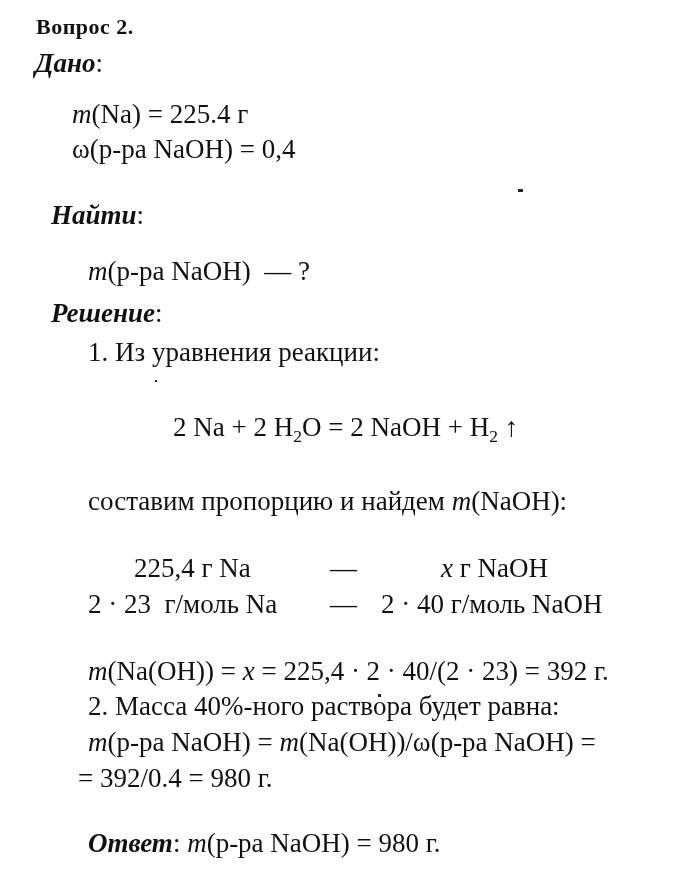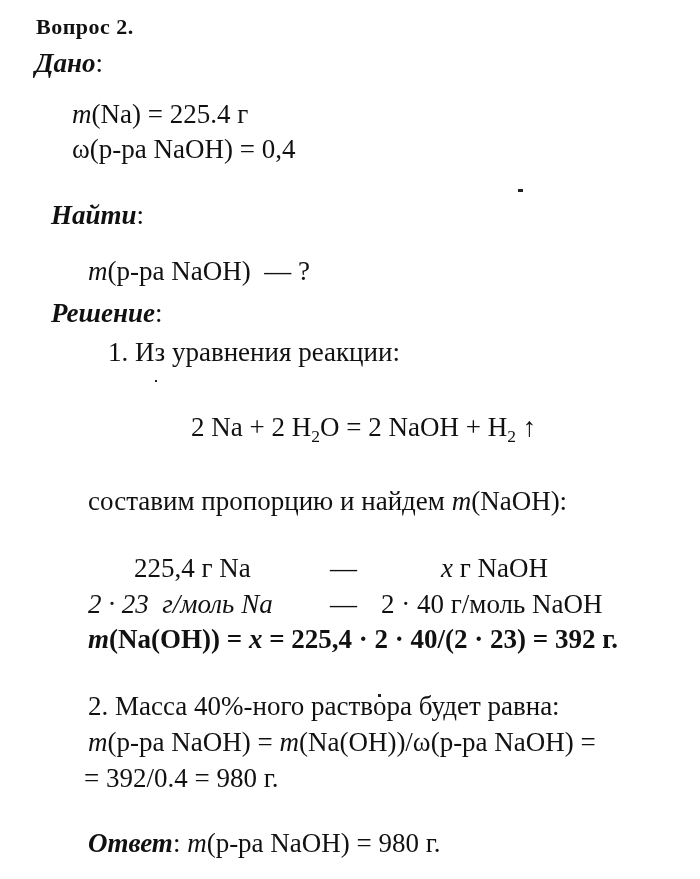--- a/index.html
+++ b/index.html
@@ -23,39 +23,39 @@
 <div class="abs title" style="left:36px; top:14px;">Вопрос 2.</div>
 
 <div class="abs heading" style="left:35px; top:48px;"><span>Дано</span><span class="colon">:</span></div>
 <div class="abs line" style="left:72px; top:99px;"><span class="it">m</span><span>(Na) = 225.4 г</span></div>
 <div class="abs line" style="left:72px; top:134px;"><span>ω</span><span>(р-ра NaOH) = 0,4</span></div>
 
 <div class="abs heading" style="left:51px; top:200px;"><span>Найти</span><span class="colon">:</span></div>
 <div class="abs line" style="left:88px; top:256px;"><span class="it">m</span><span style="white-space:pre">(р-ра NaOH)  — ?</span></div>
 
 <div class="abs heading" style="left:51px; top:298px;"><span>Решение</span><span class="colon">:</span></div>
-<div class="abs line" style="left:88px; top:337px;margin-left:20px;">1. Из уравнения реакции:</div>
+<div class="abs line" style="left:88px; top:337px;">1. Из уравнения реакции:</div>
 
-<div class="abs line" style="left:173px; top:412px;margin-left:18px;"><span>2 Na + 2 H</span><sub>2</sub><span>O = 2 NaOH + H</span><sub>2</sub><span> ↑</span></div>
+<div class="abs line" style="left:173px; top:412px;"><span>2 Na + 2 H</span><sub>2</sub><span>O = 2 NaOH + H</span><sub>2</sub><span> ↑</span></div>
 
 <div class="abs line" style="left:88px; top:486px;"><span>составим пропорцию и найдем </span><span class="it">m</span><span>(NaOH):</span></div>
 
 <div class="abs line" style="left:134px; top:553px;text-align:center;">225,4 г Na</div>
 <div class="abs line" style="left:330px; top:553px;">—</div>
 <div class="abs line" style="left:441px; top:553px;"><span class="it">x</span><span> г NaOH</span></div>
 
-<div class="abs line" style="left:88px; top:589px; white-space:pre;font-style:italic;">2 · 23  г/моль Na</div>
+<div class="abs line" style="left:88px; top:589px; white-space:pre;">2 · 23  г/моль Na</div>
 <div class="abs line" style="left:330px; top:589px;">—</div>
 <div class="abs line" style="left:381px; top:589px;">2 · 40 г/моль NaOH</div>
 
-<div class="abs line" style="left:88px; top:624px;font-weight:bold;"><span class="it">m</span><span>(Na(OH)) = </span><span class="it">x</span><span> = 225,4 · 2 · 40/(2 · 23) = 392 г.</span></div>
+<div class="abs line" style="left:88px; top:656px;"><span class="it">m</span><span>(Na(OH)) = </span><span class="it">x</span><span> = 225,4 · 2 · 40/(2 · 23) = 392 г.</span></div>
 
 <div class="abs line" style="left:88px; top:691px;">2. Масса 40%-ного раствора будет равна:</div>
 
 <div class="abs line" style="left:88px; top:727px;"><span class="it">m</span><span>(р-ра NaOH) = </span><span class="it">m</span><span>(Na(OH))/ω(р-ра NaOH) =</span></div>
 
-<div class="abs line" style="left:84px; top:763px;">= 392/0.4 = 980 г.</div>
+<div class="abs line" style="left:78px; top:763px;">= 392/0.4 = 980 г.</div>
 
 <div class="abs line" style="left:88px; top:828px;"><span class="heading">Ответ</span><span>: </span><span class="it">m</span><span>(р-ра NaOH) = 980 г.</span></div>
 
 <div class="speck" style="left:518px; top:189px; width:5px; height:3px;"></div>
 <div class="speck" style="left:155px; top:380px; width:2px; height:2px;"></div>
 <div class="speck" style="left:378px; top:694px; width:3px; height:3px;"></div>
 
 </body></html>

